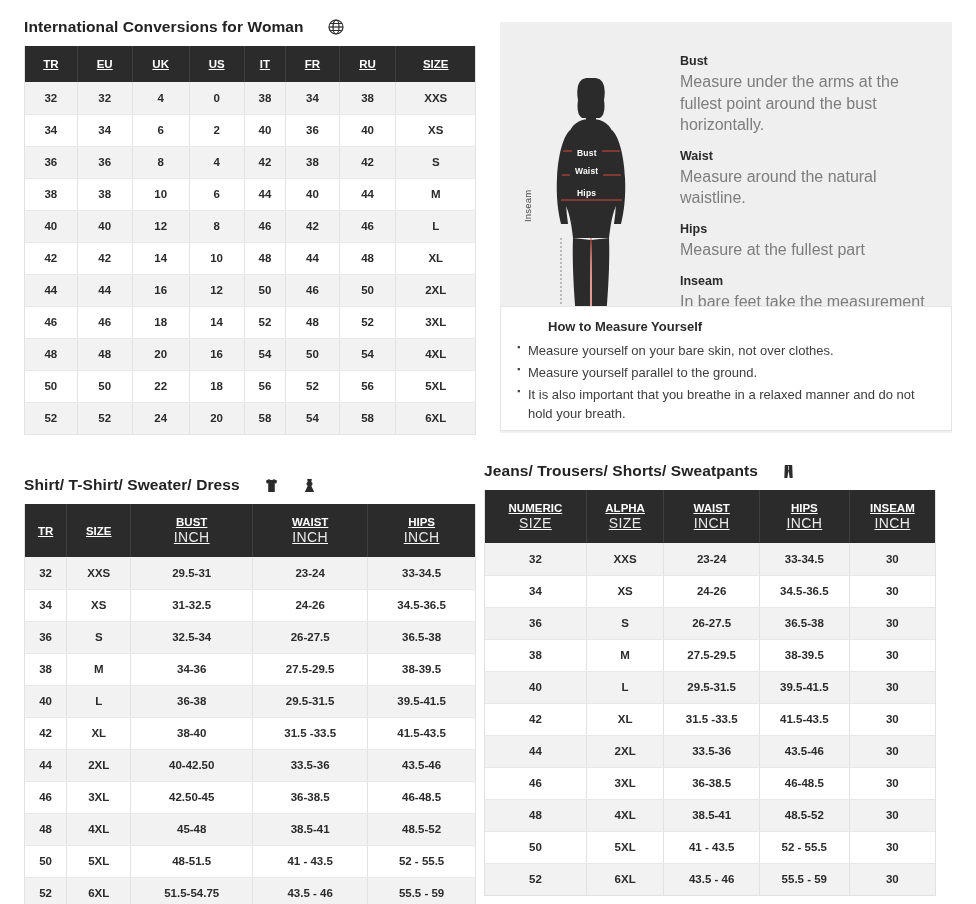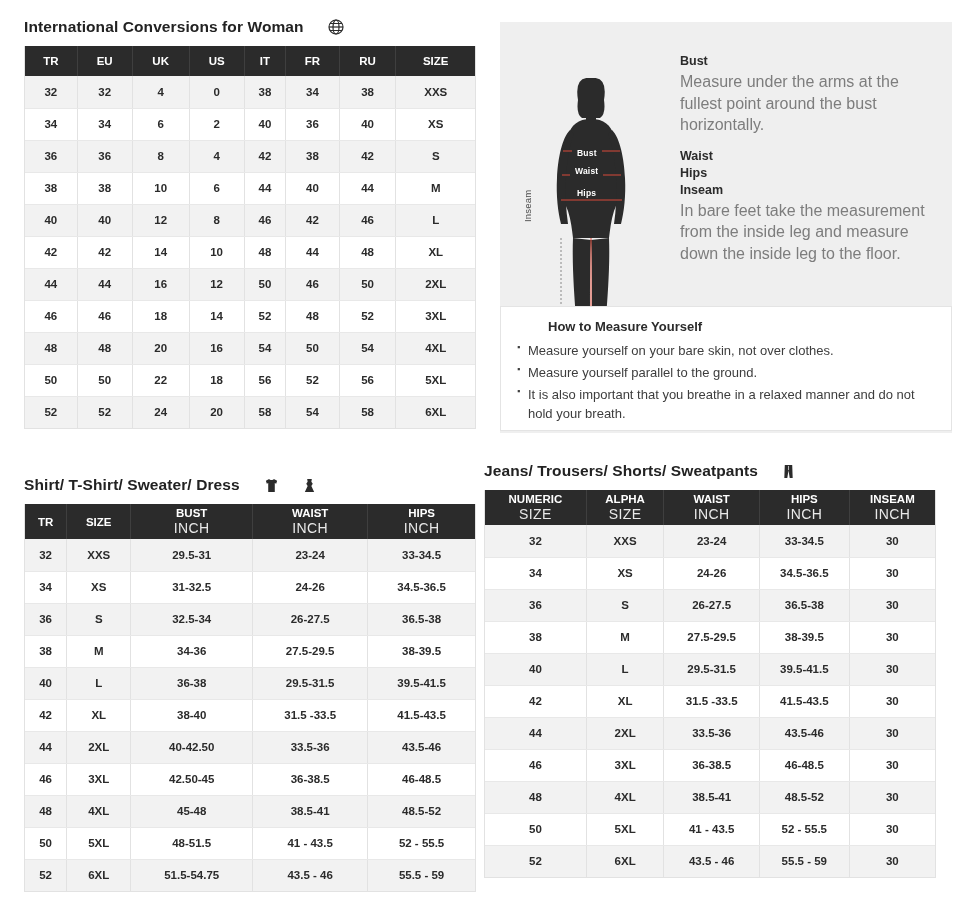--- a/index.html
+++ b/index.html
@@ -37,21 +37,22 @@
     font-size: 11.5px;
   }
   thead th {
     background: #2b2b2b;
     color: #ffffff;
     font-weight: bold;
     font-size: 11.5px;
     height: 30px;
     text-align: center;
     border-right: 1px solid #3f3f3f;
-    padding: 3px 2px;
+    padding: 12px 2px;
+    text-decoration: underline;
   }
   thead th:last-child { border-right: none; }
   thead th .sub {
     display: block;
     font-size: 14px;
     font-weight: normal;
     letter-spacing: .4px;
     margin-top: 1px;
     color: #e9e9e9;
   }
@@ -332,23 +333,25 @@
         <span class="tag" style="left:56px; top:150px;">Hips</span>
         <span class="inseam-vert">Inseam</span>
       </div>
       <div class="measure-text">
         <div>
           <div class="m-label">Bust</div>
           <div class="m-desc">Measure under the arms at the fullest point around the bust horizontally.</div>
         </div>
         <div>
           <div class="m-label">Waist</div>
+          <div class="m-desc">Measure around the natural waistline.</div>
         </div>
         <div>
           <div class="m-label">Hips</div>
+          <div class="m-desc">Measure at the fullest part</div>
         </div>
         <div>
           <div class="m-label">Inseam</div>
           <div class="m-desc">In bare feet take the measurement from the inside leg and measure down the inside leg to the floor.</div>
         </div>
       </div>
     </div>
   </div>
 
   <div class="how-box">

